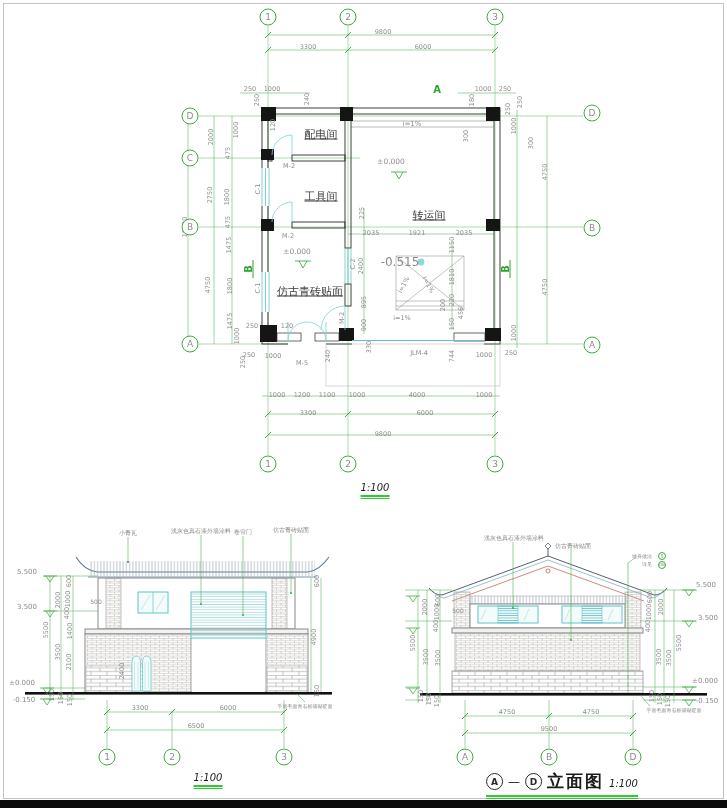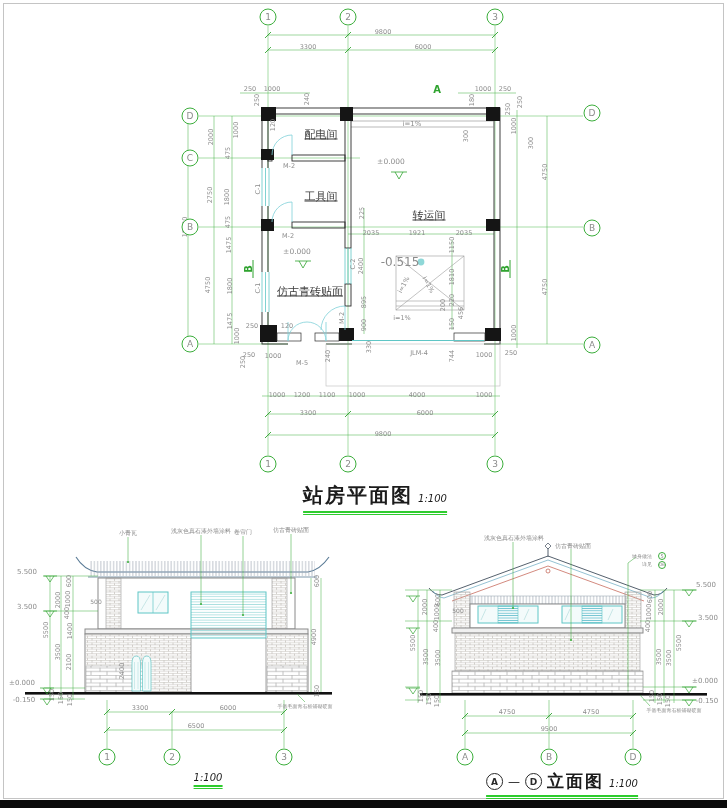--- a/index.html
+++ b/index.html
@@ -435,21 +435,20 @@
   <div>
       <div class="bub" style="left: 465px; top: 757px; width: 17px; height: 17px; font-size: 9px;">A</div>
       <div class="bub" style="left: 549px; top: 757px; width: 17px; height: 17px; font-size: 9px;">B</div>
       <div class="bub" style="left: 633px; top: 757px; width: 17px; height: 17px; font-size: 9px;">D</div>
       <div class="bub" style="left: 662px; top: 556px; width: 8px; height: 8px; font-size: 5px;">5</div>
       <div class="bub" style="left: 662px; top: 565px; width: 8px; height: 8px; font-size: 4.5px;">06</div>
     </div>
 
   <div class="title plan-title" style="left:375px;top:482px;">
     <div class="row">
-      <span class="t-main">站房平面图</span>
       <span class="t-scale">1:100</span>
     </div>
     <div class="t-underline"></div>
   </div>
 
   <div class="title front-title" style="left:208px;top:772px;">
     <div class="row">
       <span class="t-scale">1:100</span>
     </div>
     <div class="t-underline"></div>

